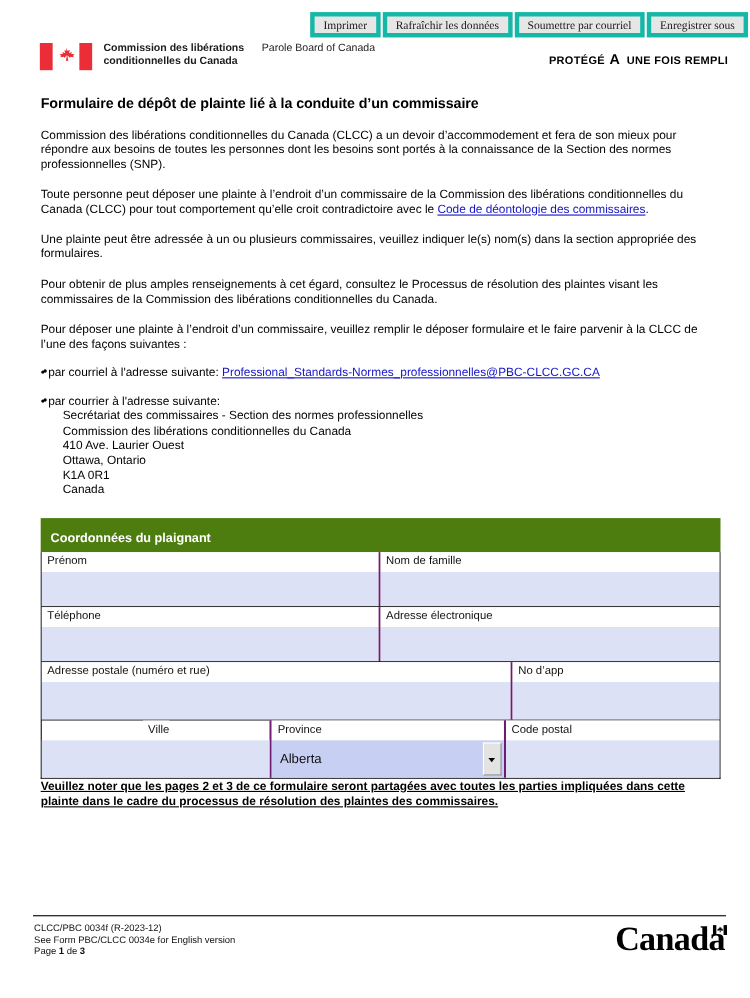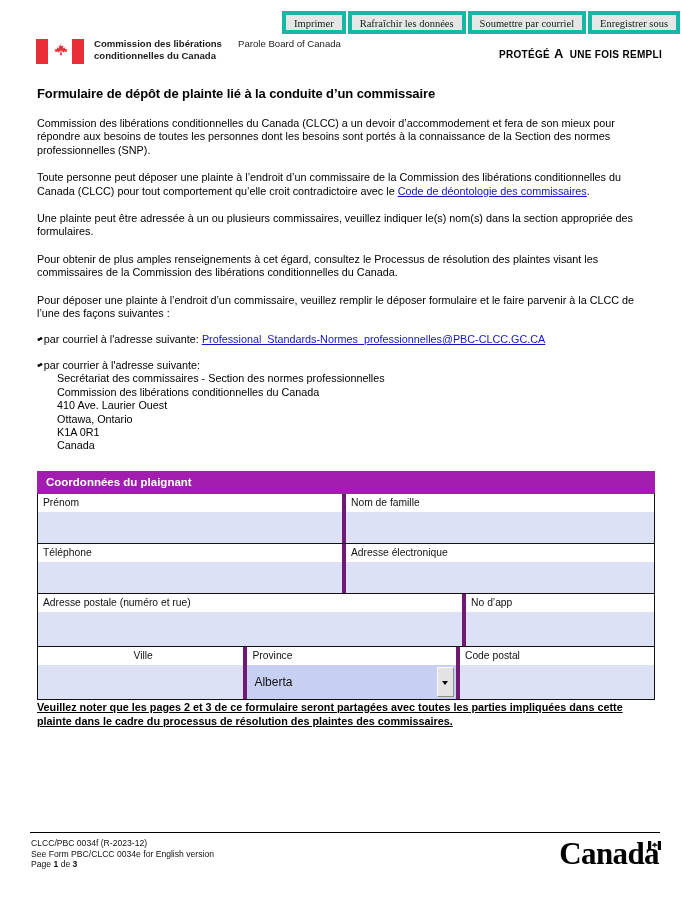--- a/index.html
+++ b/index.html
@@ -129,46 +129,46 @@
     position: absolute;
     left: 2px;
     top: -1px;
     font-size: 11px;
   }
   .addr-line { display: block; padding-left: 7px; }
 
   
   .section-bar {
     margin-top: 18px;
-    background: #a21caf;
+    background: #4d7c0f;
     color: #ffffff;
     font-size: 11.5px;
     font-weight: bold;
-    padding: 4px 0 4px 9px;
+    padding: 12px 0 4px 9px;
     height: 15px;
     line-height: 15px;
     box-sizing: content-box;
   }
 
   
   .form-grid {
     border: 1px solid #111111;
     border-top: none;
     display: flex;
     flex-direction: column;
   }
   .frow {
     display: flex;
     border-bottom: 1px solid #111111;
   }
   .frow:last-child { border-bottom: none; }
   .fcell {
     display: flex;
     flex-direction: column;
-    border-right: 4px solid #701a75;
+    border-right: 2px solid #701a75;
     box-sizing: border-box;
   }
   .fcell:last-child { border-right: none; }
   .flabel {
     font-size: 10.3px;
     padding: 2px 0 2px 5px;
     background: #ffffff;
     color: #111111;
     height: 14px;
     line-height: 14px;

